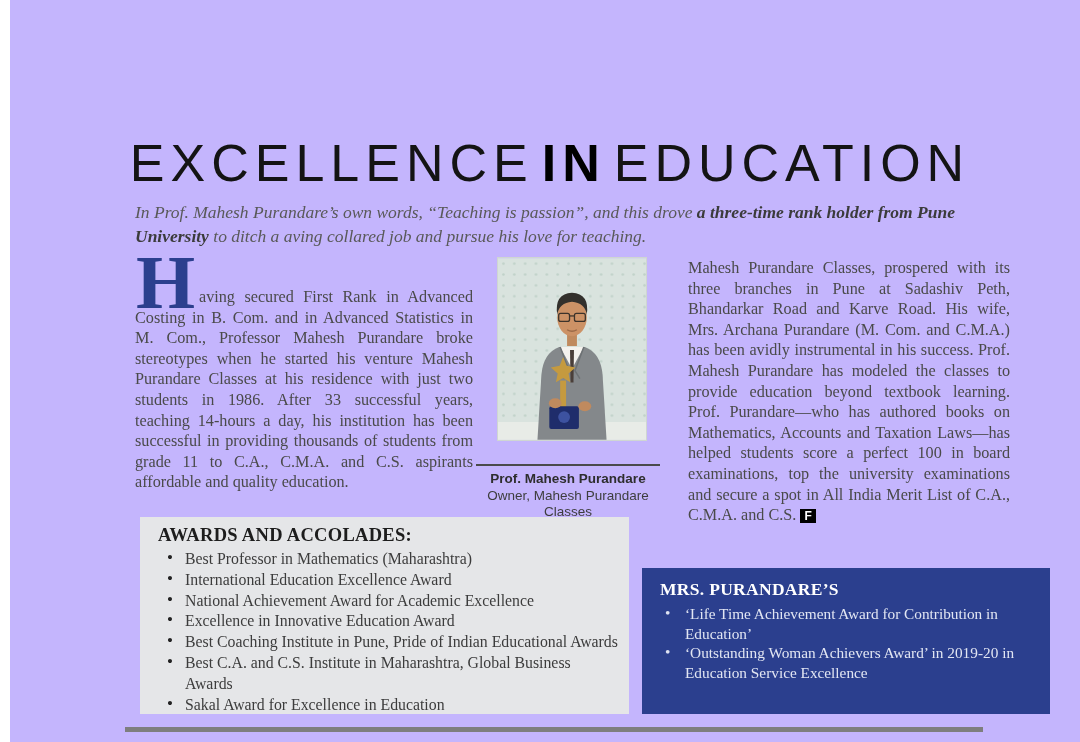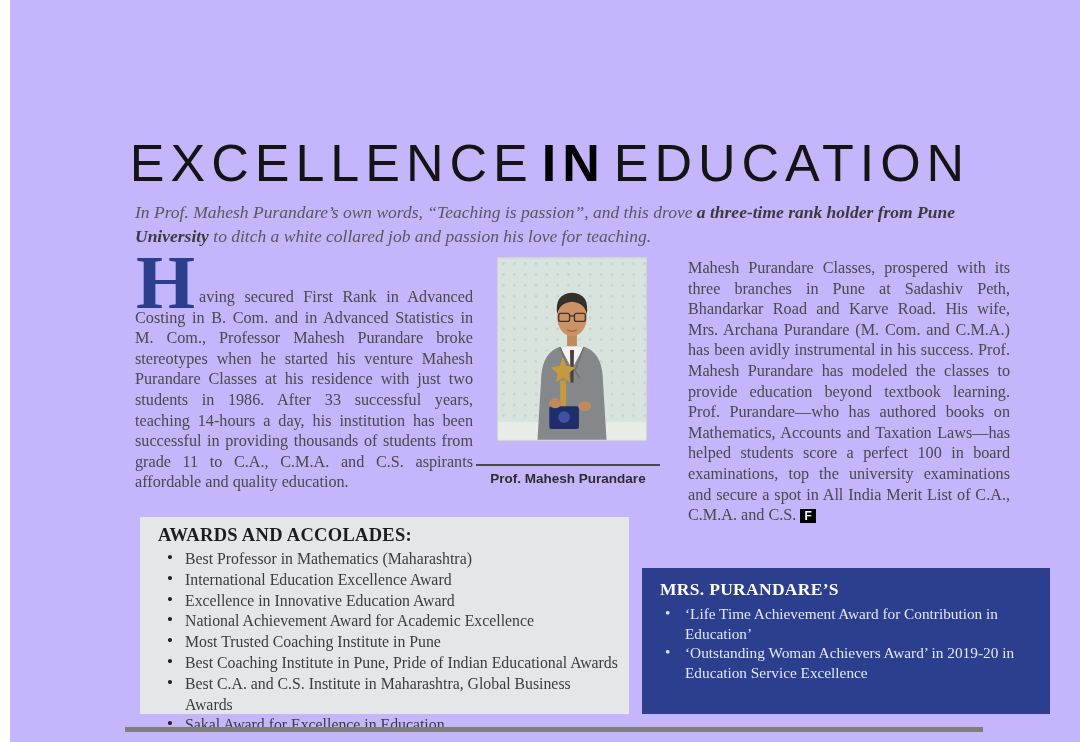--- a/index.html
+++ b/index.html
@@ -93,21 +93,21 @@
     background:#7e7e7e;
   }
 </style>
 </head>
 <body>
 
 <div class="page">
 
   <h1 class="title"><span>EXCELLENCE</span><span class="w-in">IN</span><span>EDUCATION</span></h1>
 
-  <p class="intro"><span>In Prof. Mahesh Purandare’s own words, “Teaching is passion”, and this drove </span><b>a three-time rank holder from Pune University</b><span> to ditch a white collared job and passion his love for teaching.</span></p>
+  <p class="intro"><span>In Prof. Mahesh Purandare’s own words, “Teaching is passion”, and this drove </span><b>a three-time rank holder from Pune University</b><span> to ditch a aving collared job and pursue his love for teaching.</span></p>
 
   <span class="dropcap">H</span>
 
   <p class="col col-left">aving secured First Rank in Advanced Costing in B. Com. and in Advanced Statistics in M. Com., Professor Mahesh Purandare broke stereotypes when he started his venture Mahesh Purandare Classes at his residence with just two students in 1986. After 33 successful years, teaching 14-hours a day, his institution has been successful in providing thousands of students from grade 11 to C.A., C.M.A. and C.S. aspirants affordable and quality education.</p>
 
   <figure class="photo">
     <svg width="148" height="182" viewBox="0 0 150 184" xmlns="http://www.w3.org/2000/svg">
       <defs>
         <pattern id="dots" width="11" height="11" patternUnits="userSpaceOnUse">
           <rect width="11" height="11" fill="#d9e3de"></rect>
@@ -132,33 +132,33 @@
       <rect x="63" y="124" width="6" height="28" fill="#c59a3f"></rect>
       <rect x="52" y="150" width="30" height="23" rx="2" fill="#1f2d6b"></rect>
       <circle cx="67" cy="161" r="6" fill="#3d52a0"></circle>
       <ellipse cx="58" cy="147" rx="6.5" ry="5" fill="#c08a5e"></ellipse>
       <ellipse cx="88" cy="150" rx="6.5" ry="5" fill="#c08a5e"></ellipse>
     </svg>
   </figure>
 
   <figcaption class="caption">
     <div class="cap-name">Prof. Mahesh Purandare</div>
+    <div class="cap-role">Owner, Mahesh Purandare Classes</div>
   </figcaption>
 
   <p class="col col-right"><span>Mahesh Purandare Classes, prospered with its three branches in Pune at Sadashiv Peth, Bhandarkar Road and Karve Road. His wife, Mrs. Archana Purandare (M. Com. and C.M.A.) has been avidly instrumental in his success. Prof. Mahesh Purandare has modeled the classes to provide education beyond textbook learning. Prof. Purandare—who has authored books on Mathematics, Accounts and Taxation Laws—has helped students score a perfect 100 in board examinations, top the university examinations and secure a spot in All India Merit List of C.A., C.M.A. and C.S.</span>
     <span class="endmark">F</span></p>
 
   <section class="awards">
     <h2>AWARDS AND ACCOLADES:</h2>
     <ul>
       <li>Best Professor in Mathematics (Maharashtra)</li>
       <li>International Education Excellence Award</li>
+      <li>National Achievement Award for Academic Excellence</li>
       <li>Excellence in Innovative Education Award</li>
-      <li>National Achievement Award for Academic Excellence</li>
-      <li>Most Trusted Coaching Institute in Pune</li>
       <li>Best Coaching Institute in Pune, Pride of Indian Educational Awards</li>
       <li>Best C.A. and C.S. Institute in Maharashtra, Global Business Awards</li>
       <li>Sakal Award for Excellence in Education</li>
     </ul>
   </section>
 
   <section class="ach">
     <h2>
         <span>MRS. PURANDARE’S</span>
       </h2>

